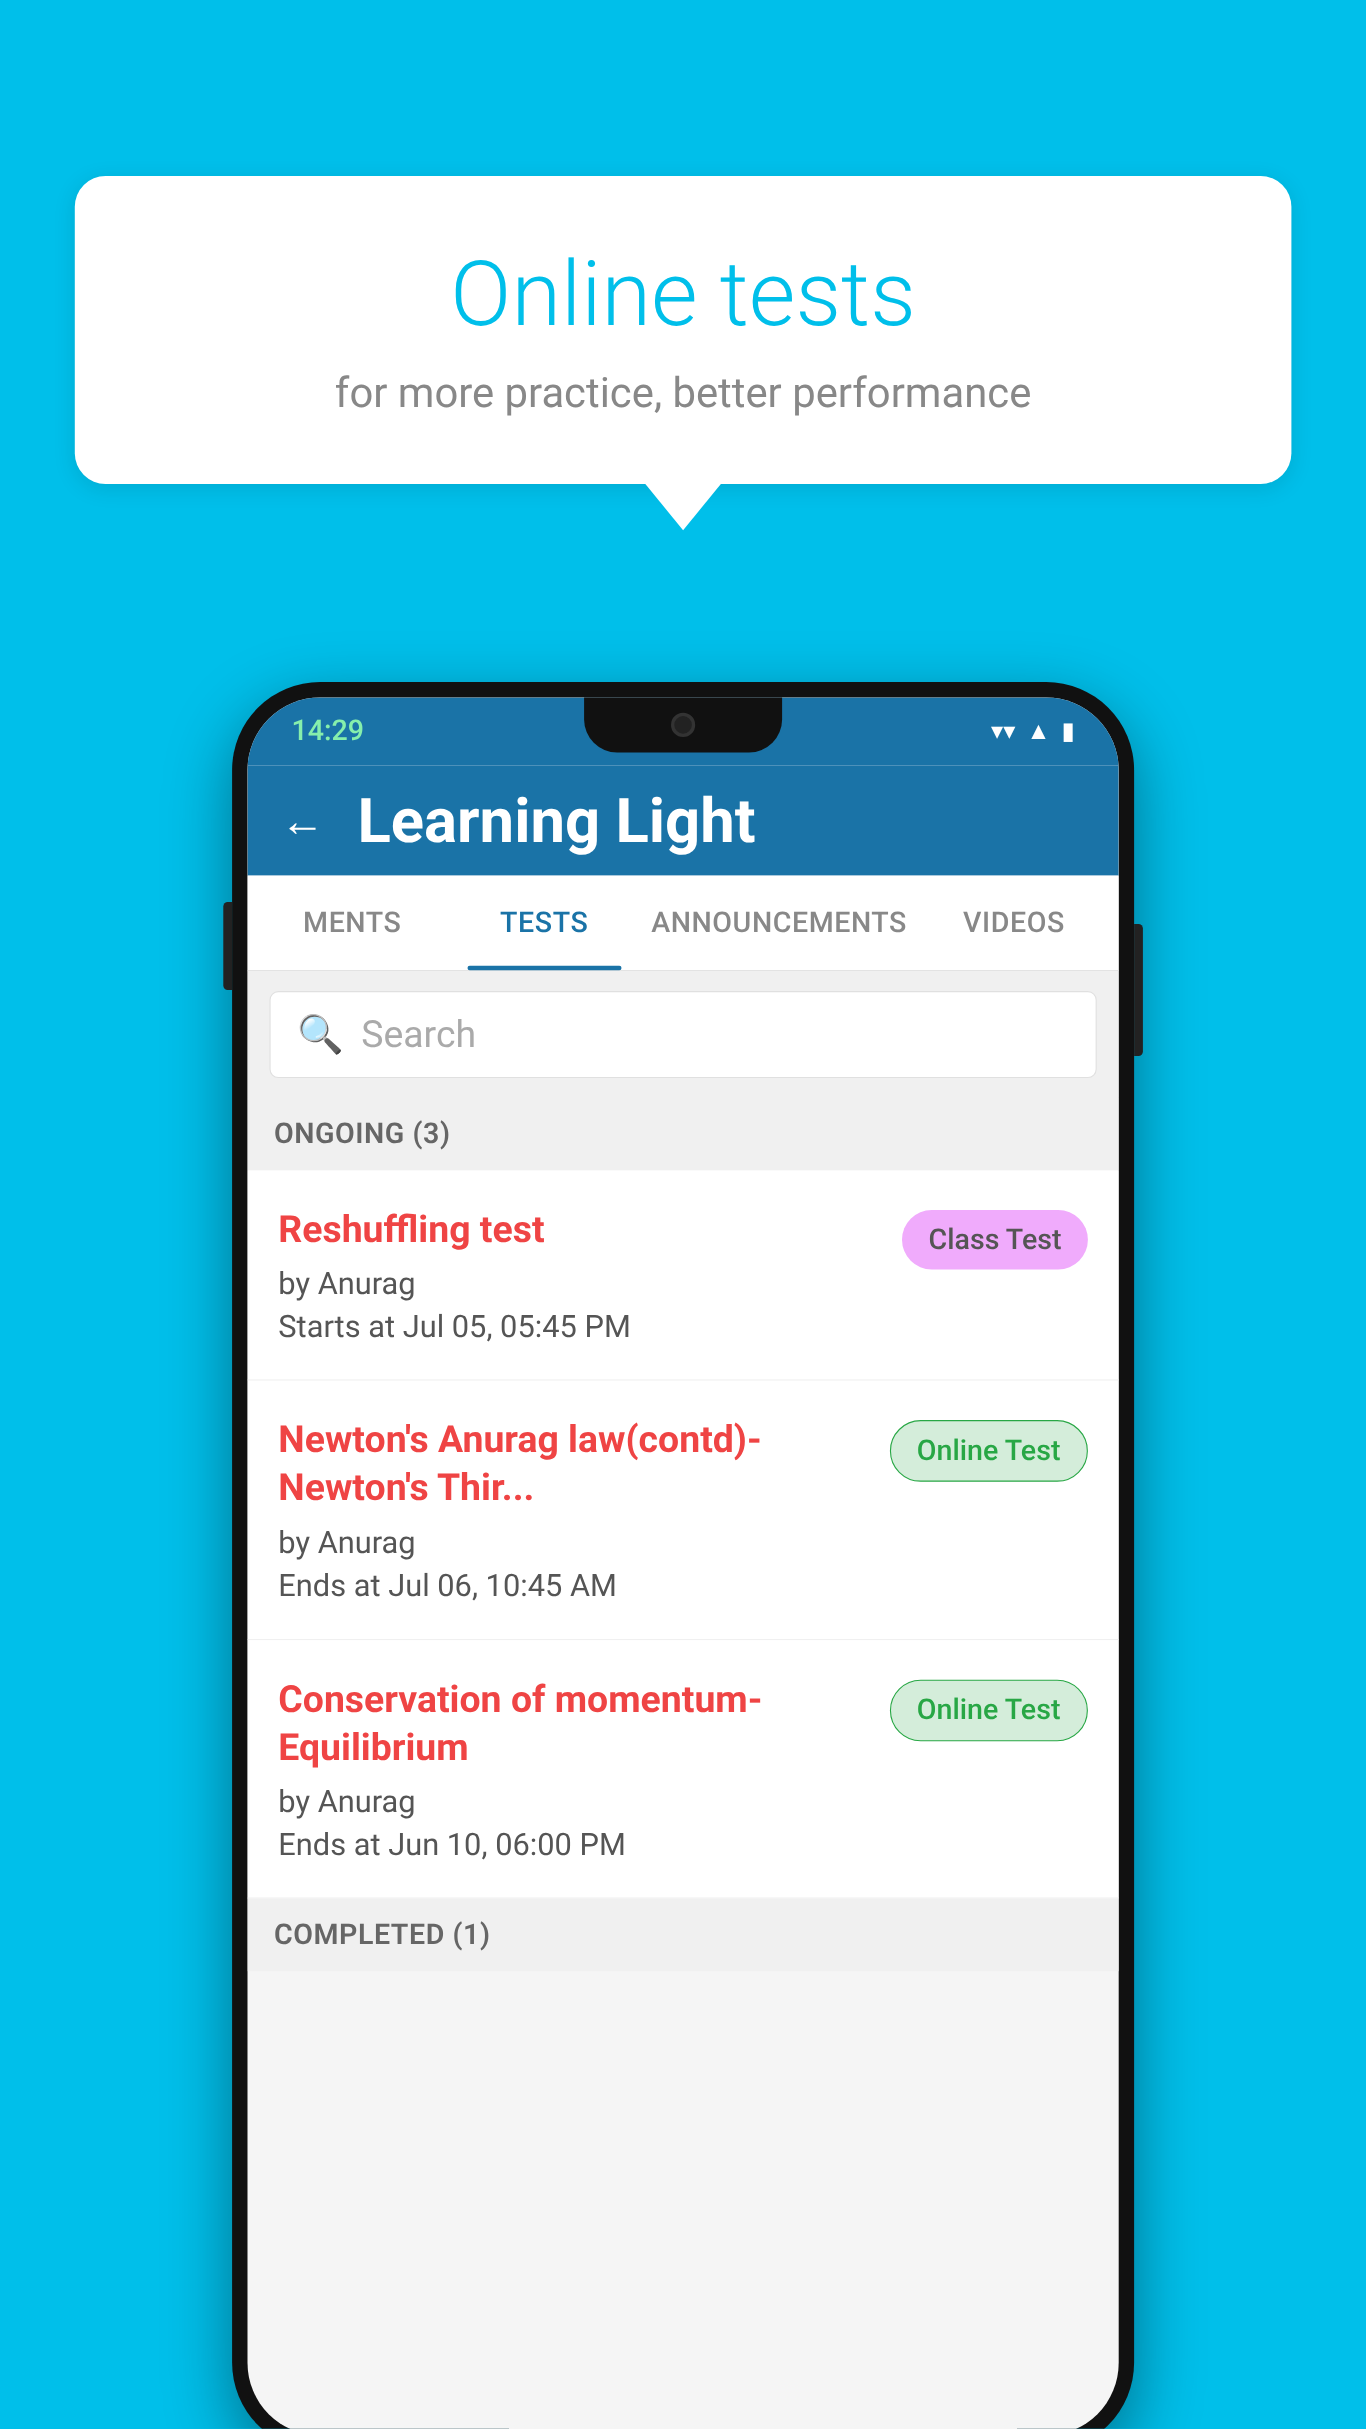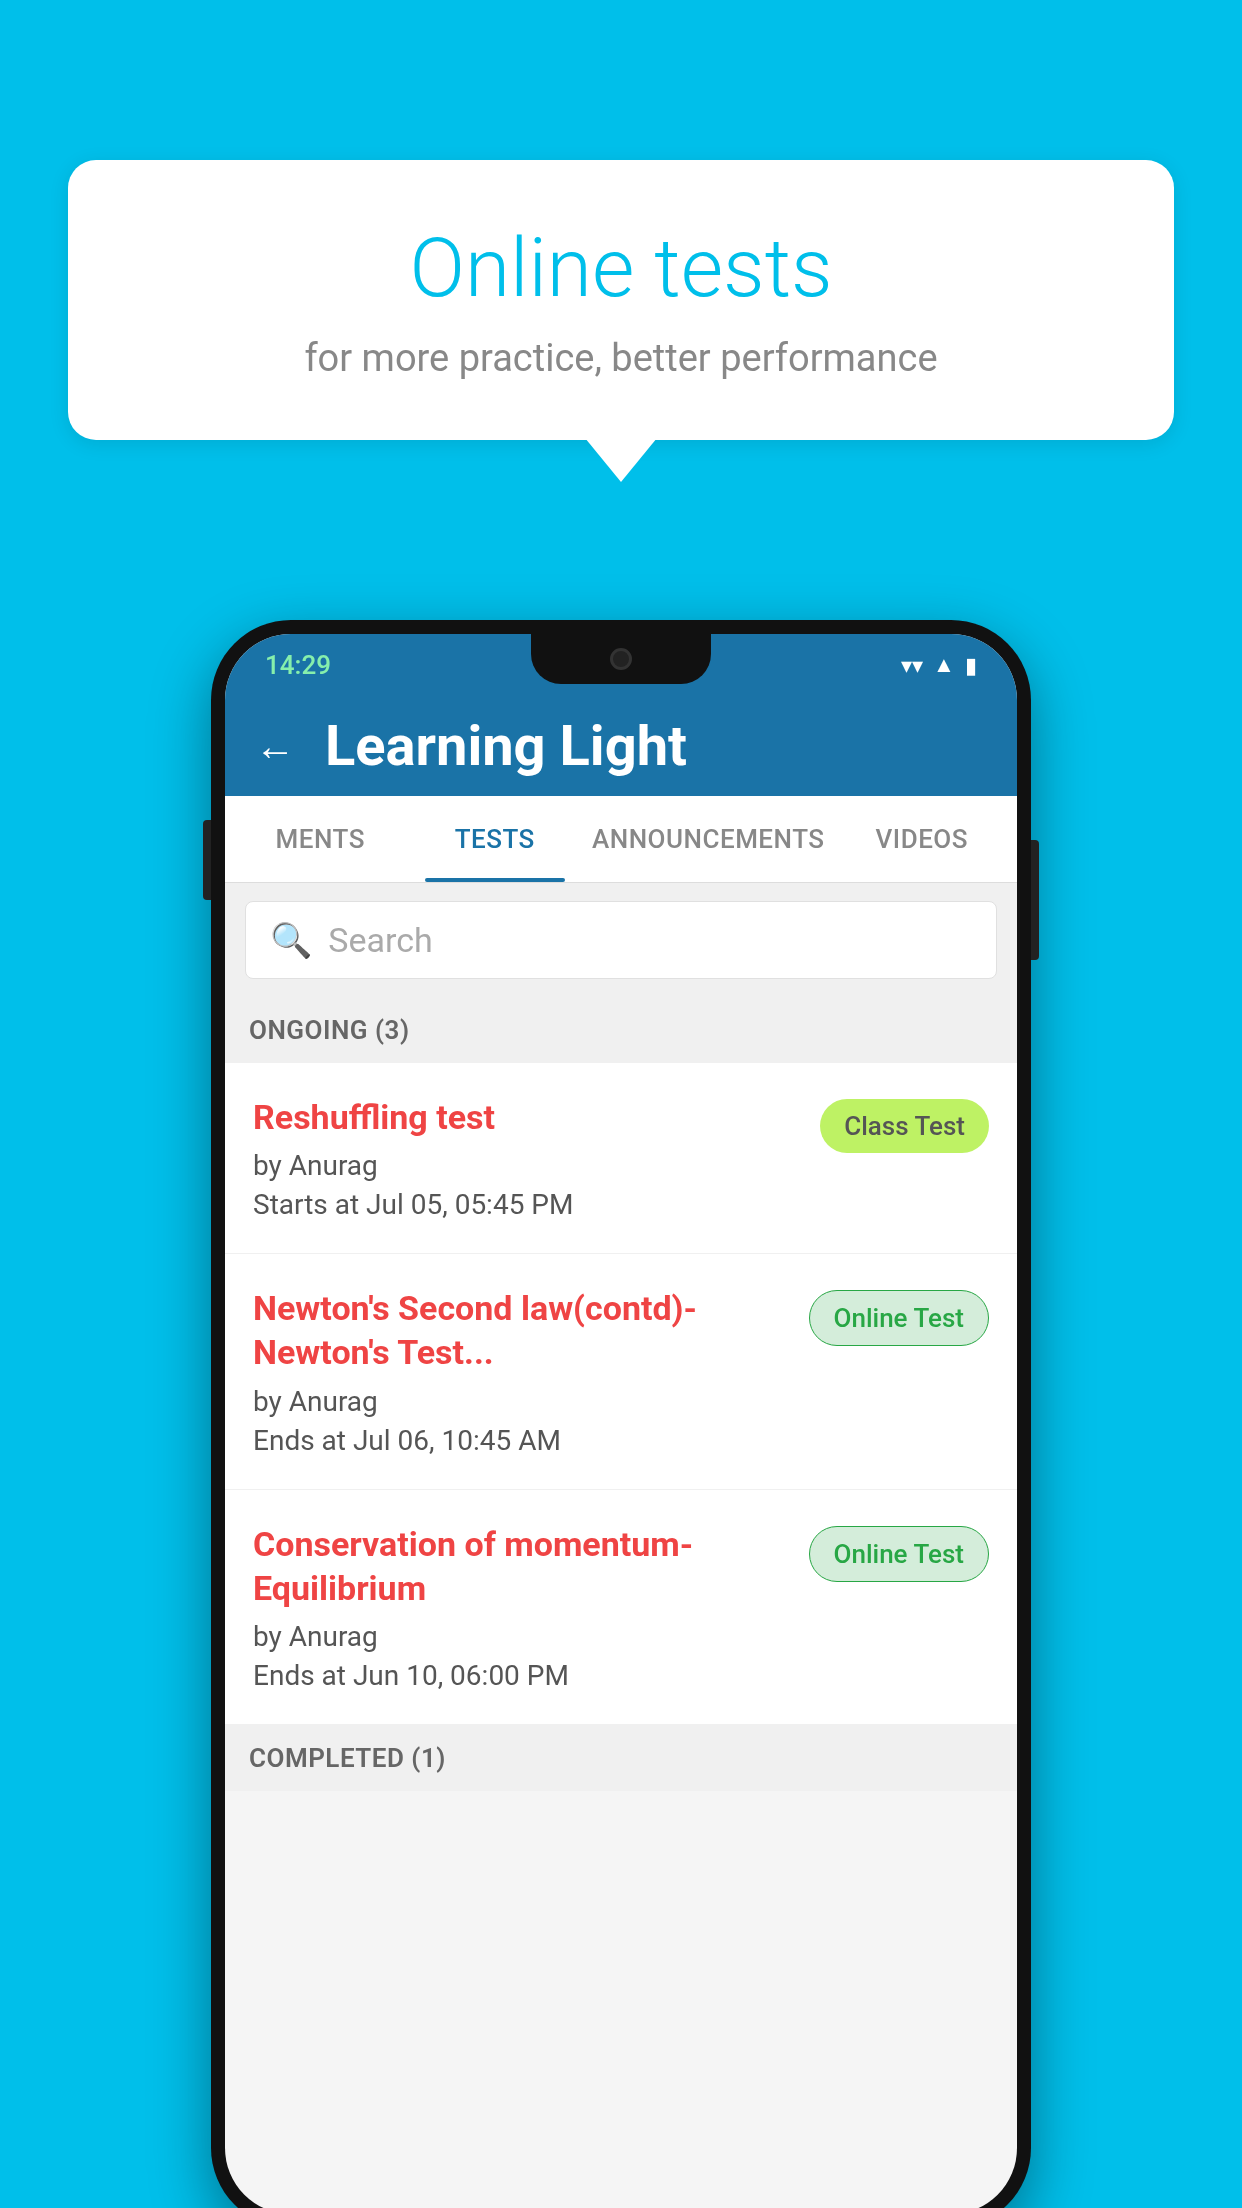--- a/index.html
+++ b/index.html
@@ -288,21 +288,21 @@
       border-radius: 50px;
       padding: 12px 24px;
       font-size: 26px;
       font-weight: 500;
       white-space: nowrap;
       align-self: flex-start;
       margin-top: 4px;
     }
 
     .badge-class {
-      background: #bef264;
+      background: #f0abfc;
       color: #555;
       text-align: right;
     }
 
     .badge-online {
       background: #d4edda;
       color: #28a745;
       border: 1.5px solid #28a745;
     }
 
@@ -379,21 +379,21 @@
           <div class="test-info">
             <div class="test-title">Reshuffling test</div>
             <div class="test-author">by Anurag</div>
             <div class="test-time">Starts at  Jul 05, 05:45 PM</div>
           </div>
           <span class="test-badge badge-class">Class Test</span>
         </div>
 
         <div class="test-item">
           <div class="test-info">
-            <div class="test-title">Newton's Second law(contd)-Newton's Test...</div>
+            <div class="test-title">Newton's Anurag law(contd)-Newton's Thir...</div>
             <div class="test-author">by Anurag</div>
             <div class="test-time">Ends at  Jul 06, 10:45 AM</div>
           </div>
           <span class="test-badge badge-online">Online Test</span>
         </div>
 
         <div class="test-item">
           <div class="test-info">
             <div class="test-title">Conservation of momentum-Equilibrium</div>
             <div class="test-author">by Anurag</div>

